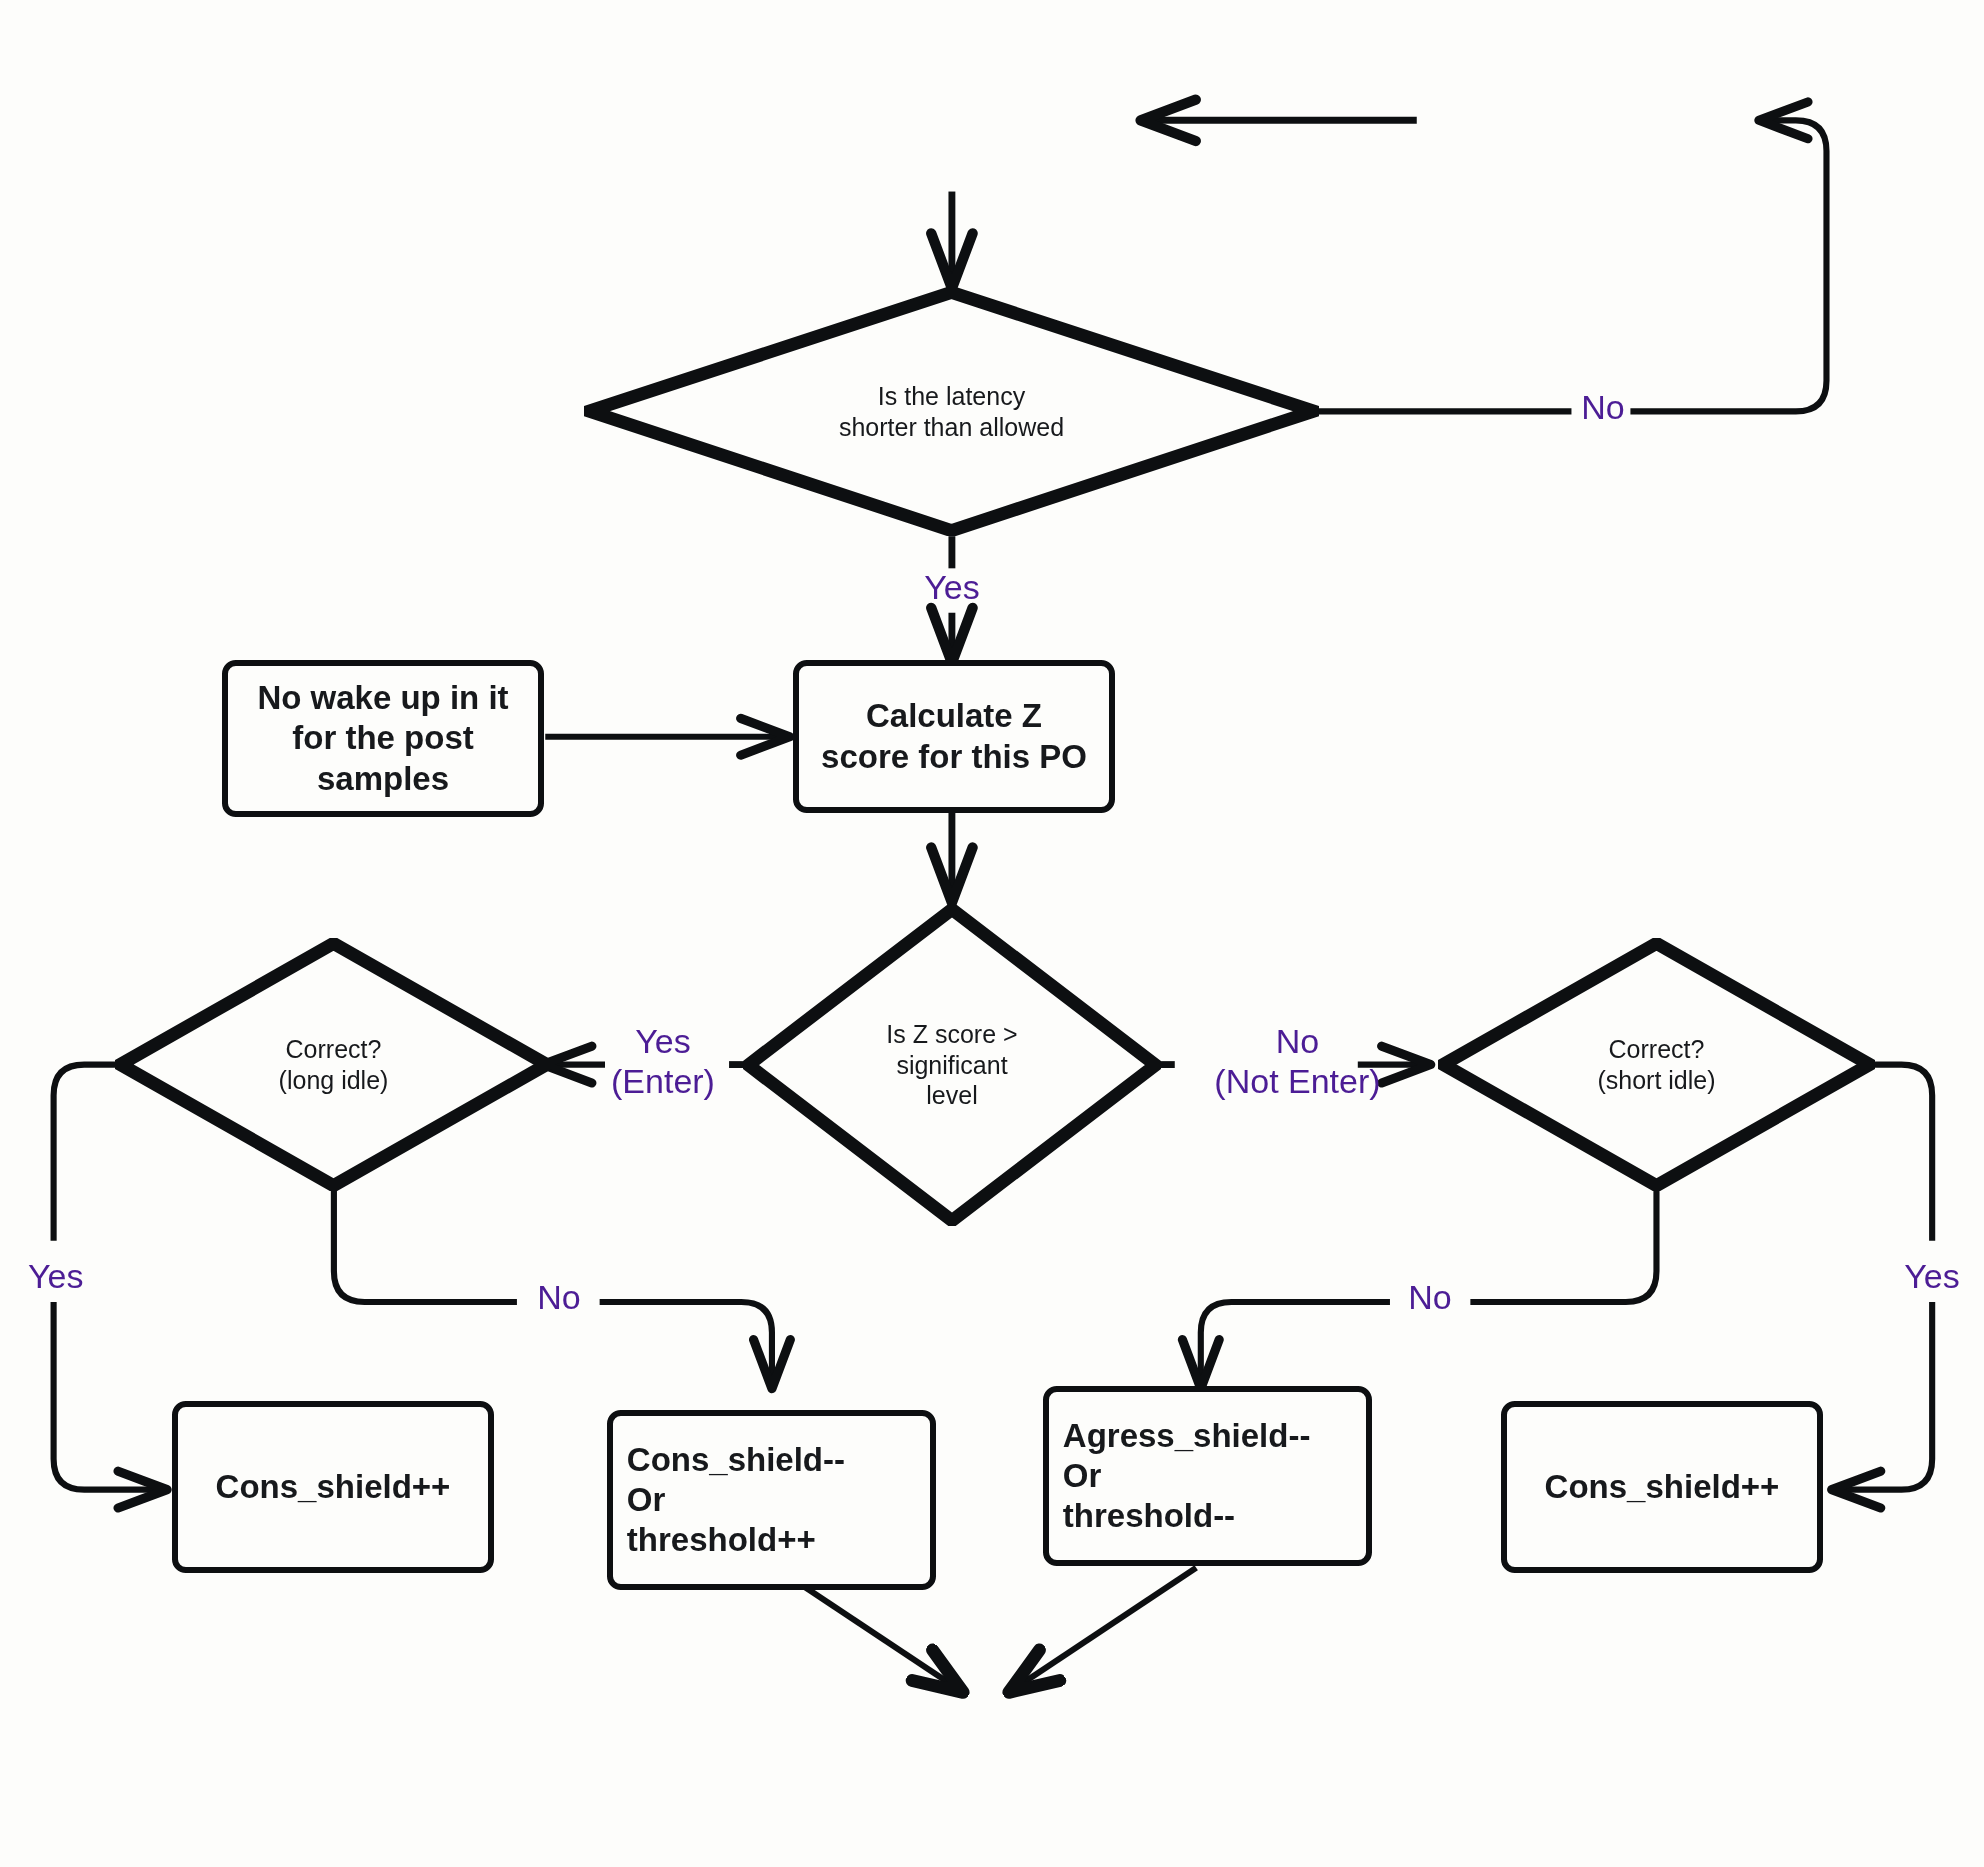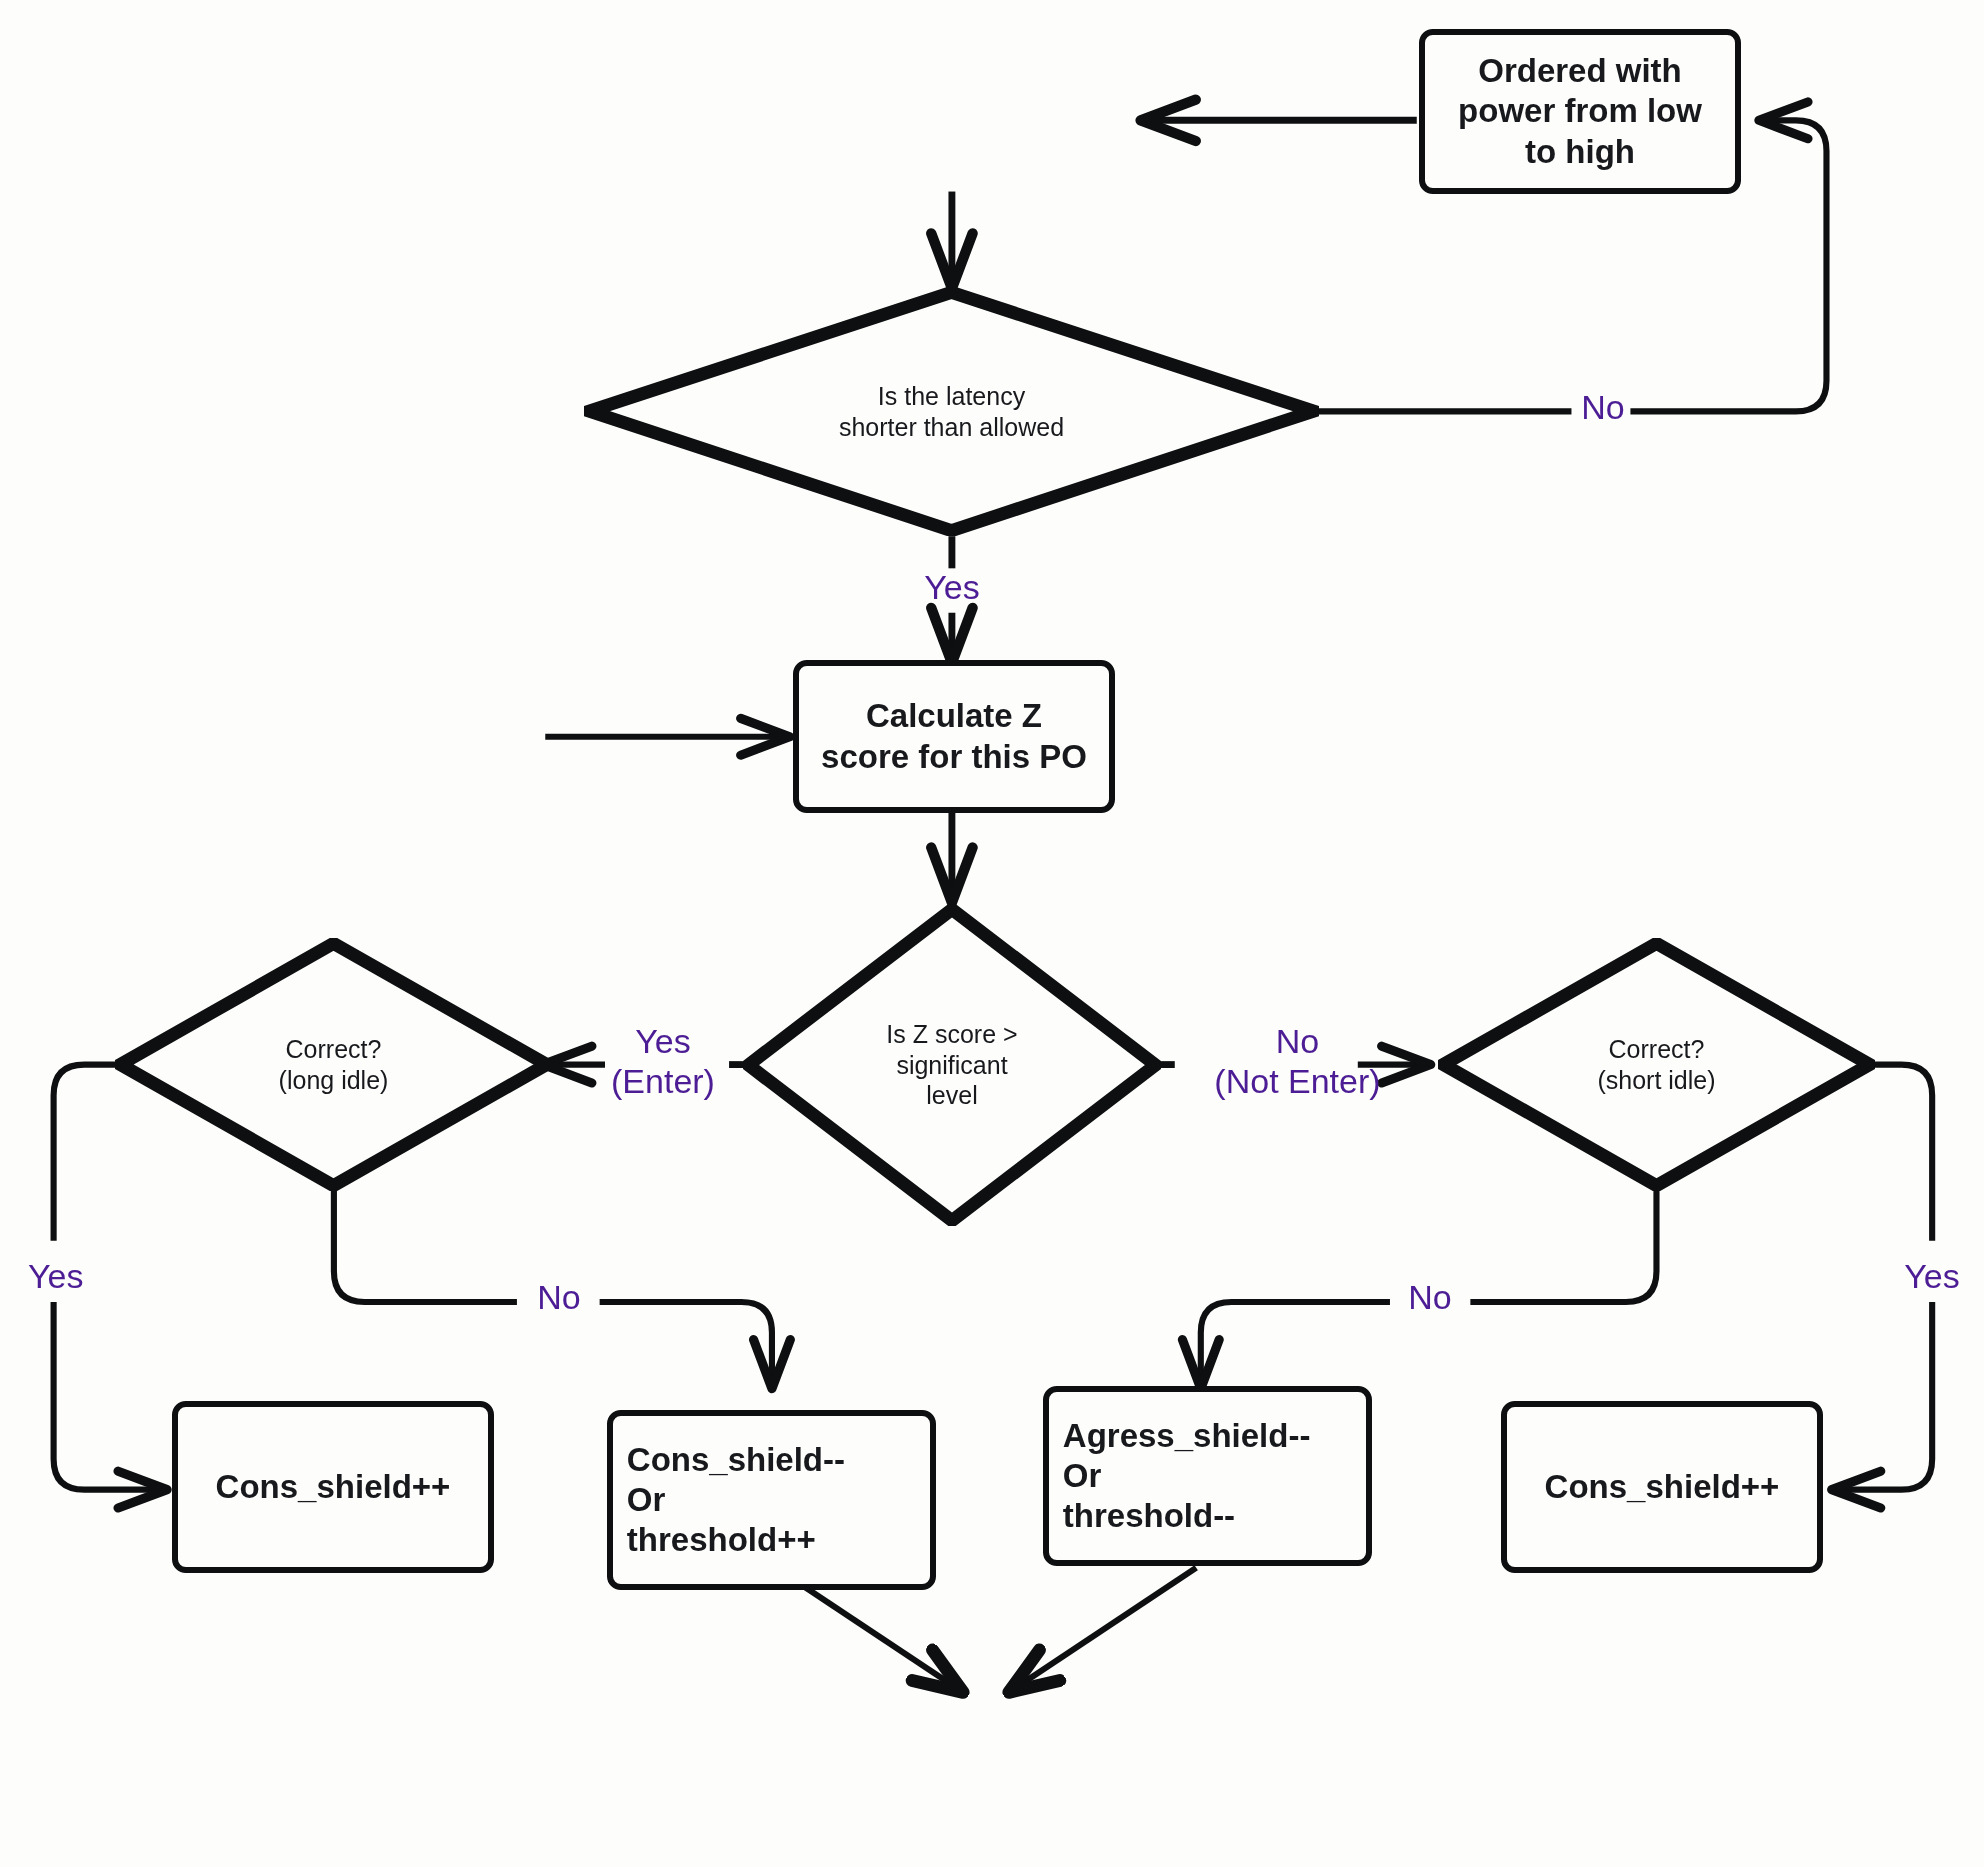--- a/index.html
+++ b/index.html
@@ -139,34 +139,34 @@
       <path d="M2523,1700 L2523,1905 Q2523,1945 2483,1945 L2395,1945" stroke-width="8" marker-end="url(#ah)"></path>
 
       <path d="M1013,2047 L1255,2208" stroke-width="8" marker-end="url(#ahT)"></path>
 
       <path d="M1562,2047 L1320,2208" stroke-width="8" marker-end="url(#ahT)"></path>
 
     </g>
   </svg>
 
 
-  <div class="node box" style="left:1419px; top:29px; width:322px; height:165px;">
-    <span class="txt">Ordered with
-power from low
-to high</span>
-  </div>
 
   <div class="node diamond" style="left:584px; top:287px; width:735px; height:249px;">
     <svg class="shape" viewBox="0 0 960 325" preserveAspectRatio="none">
       <polygon points="480,7 953,162 480,318 7,162" fill="#fdfdfb" stroke="#0d0f11" stroke-width="13" vector-effect="non-scaling-stroke" stroke-linejoin="miter"></polygon>
     </svg>
     <span class="txt">Is the latency
 shorter than allowed</span>
   </div>
 
+  <div class="node box" style="left:222px; top:660px; width:322px; height:157px;">
+    <span class="txt">No wake up in it
+for the post
+samples</span>
+  </div>
 
   <div class="node box" style="left:793px; top:660px; width:322px; height:153px;">
     <span class="txt">Calculate Z
 score for this PO</span>
   </div>
 
   <div class="node diamond" style="left:743px; top:904px; width:418px; height:322px;">
     <svg class="shape" viewBox="0 0 546 420" preserveAspectRatio="none">
       <polygon points="273,7 539,210 273,413 7,210" fill="#fdfdfb" stroke="#0d0f11" stroke-width="13" vector-effect="non-scaling-stroke" stroke-linejoin="miter"></polygon>
     </svg>

